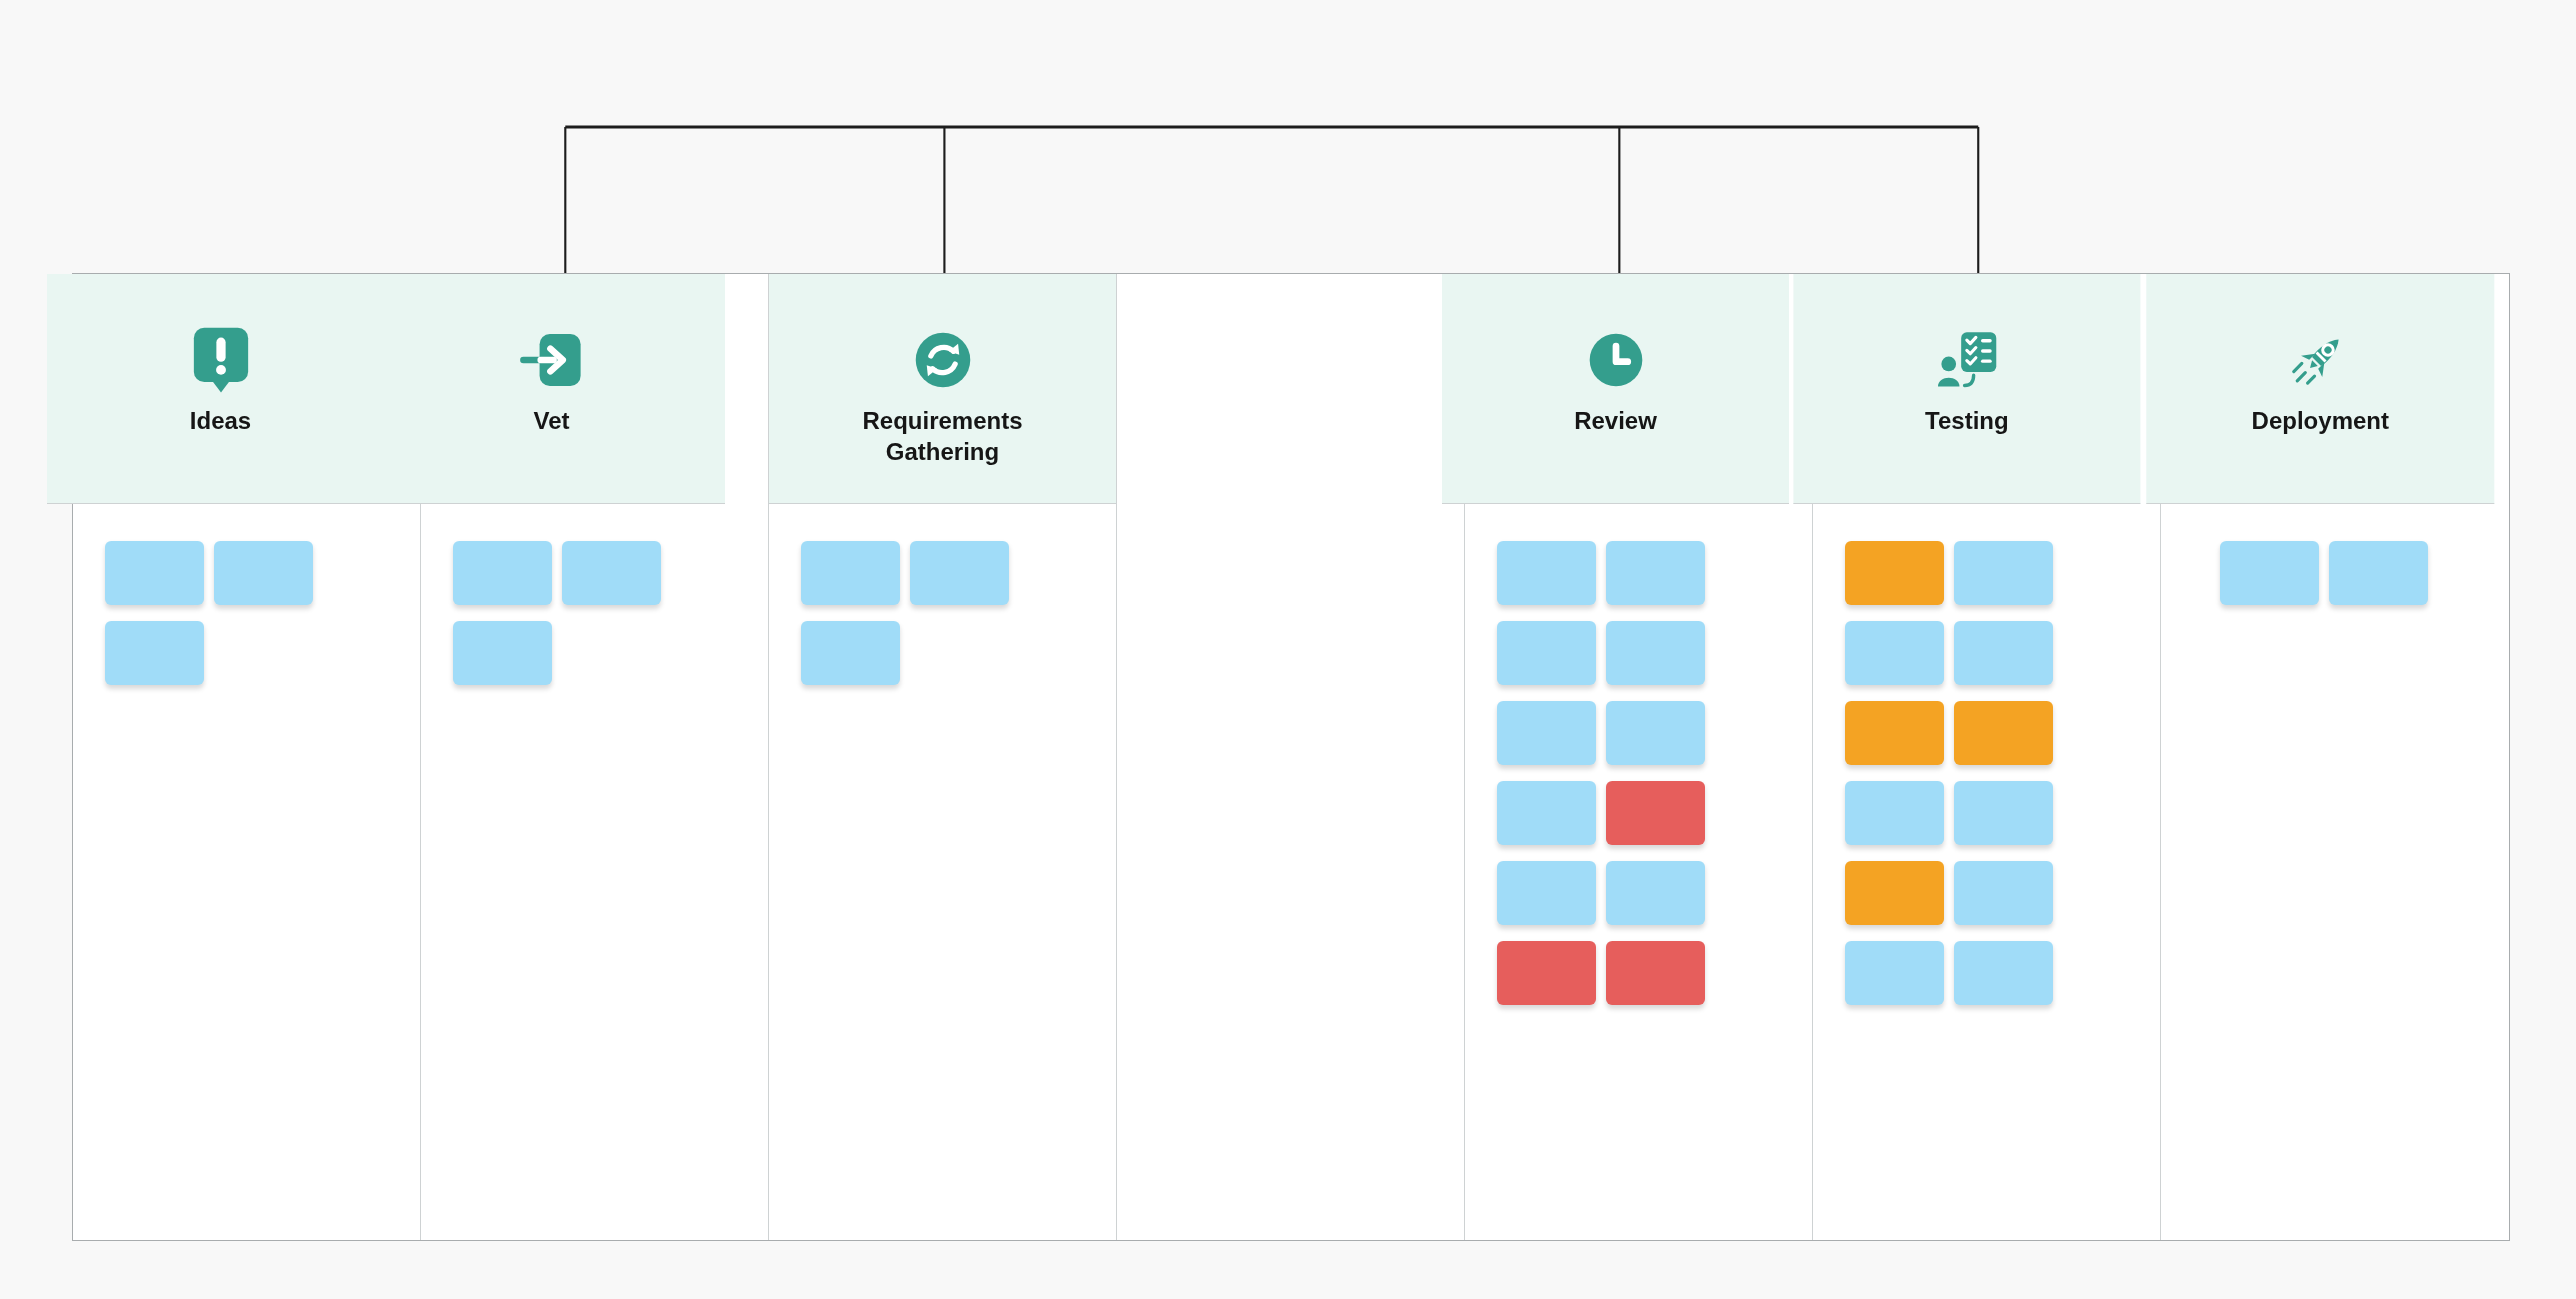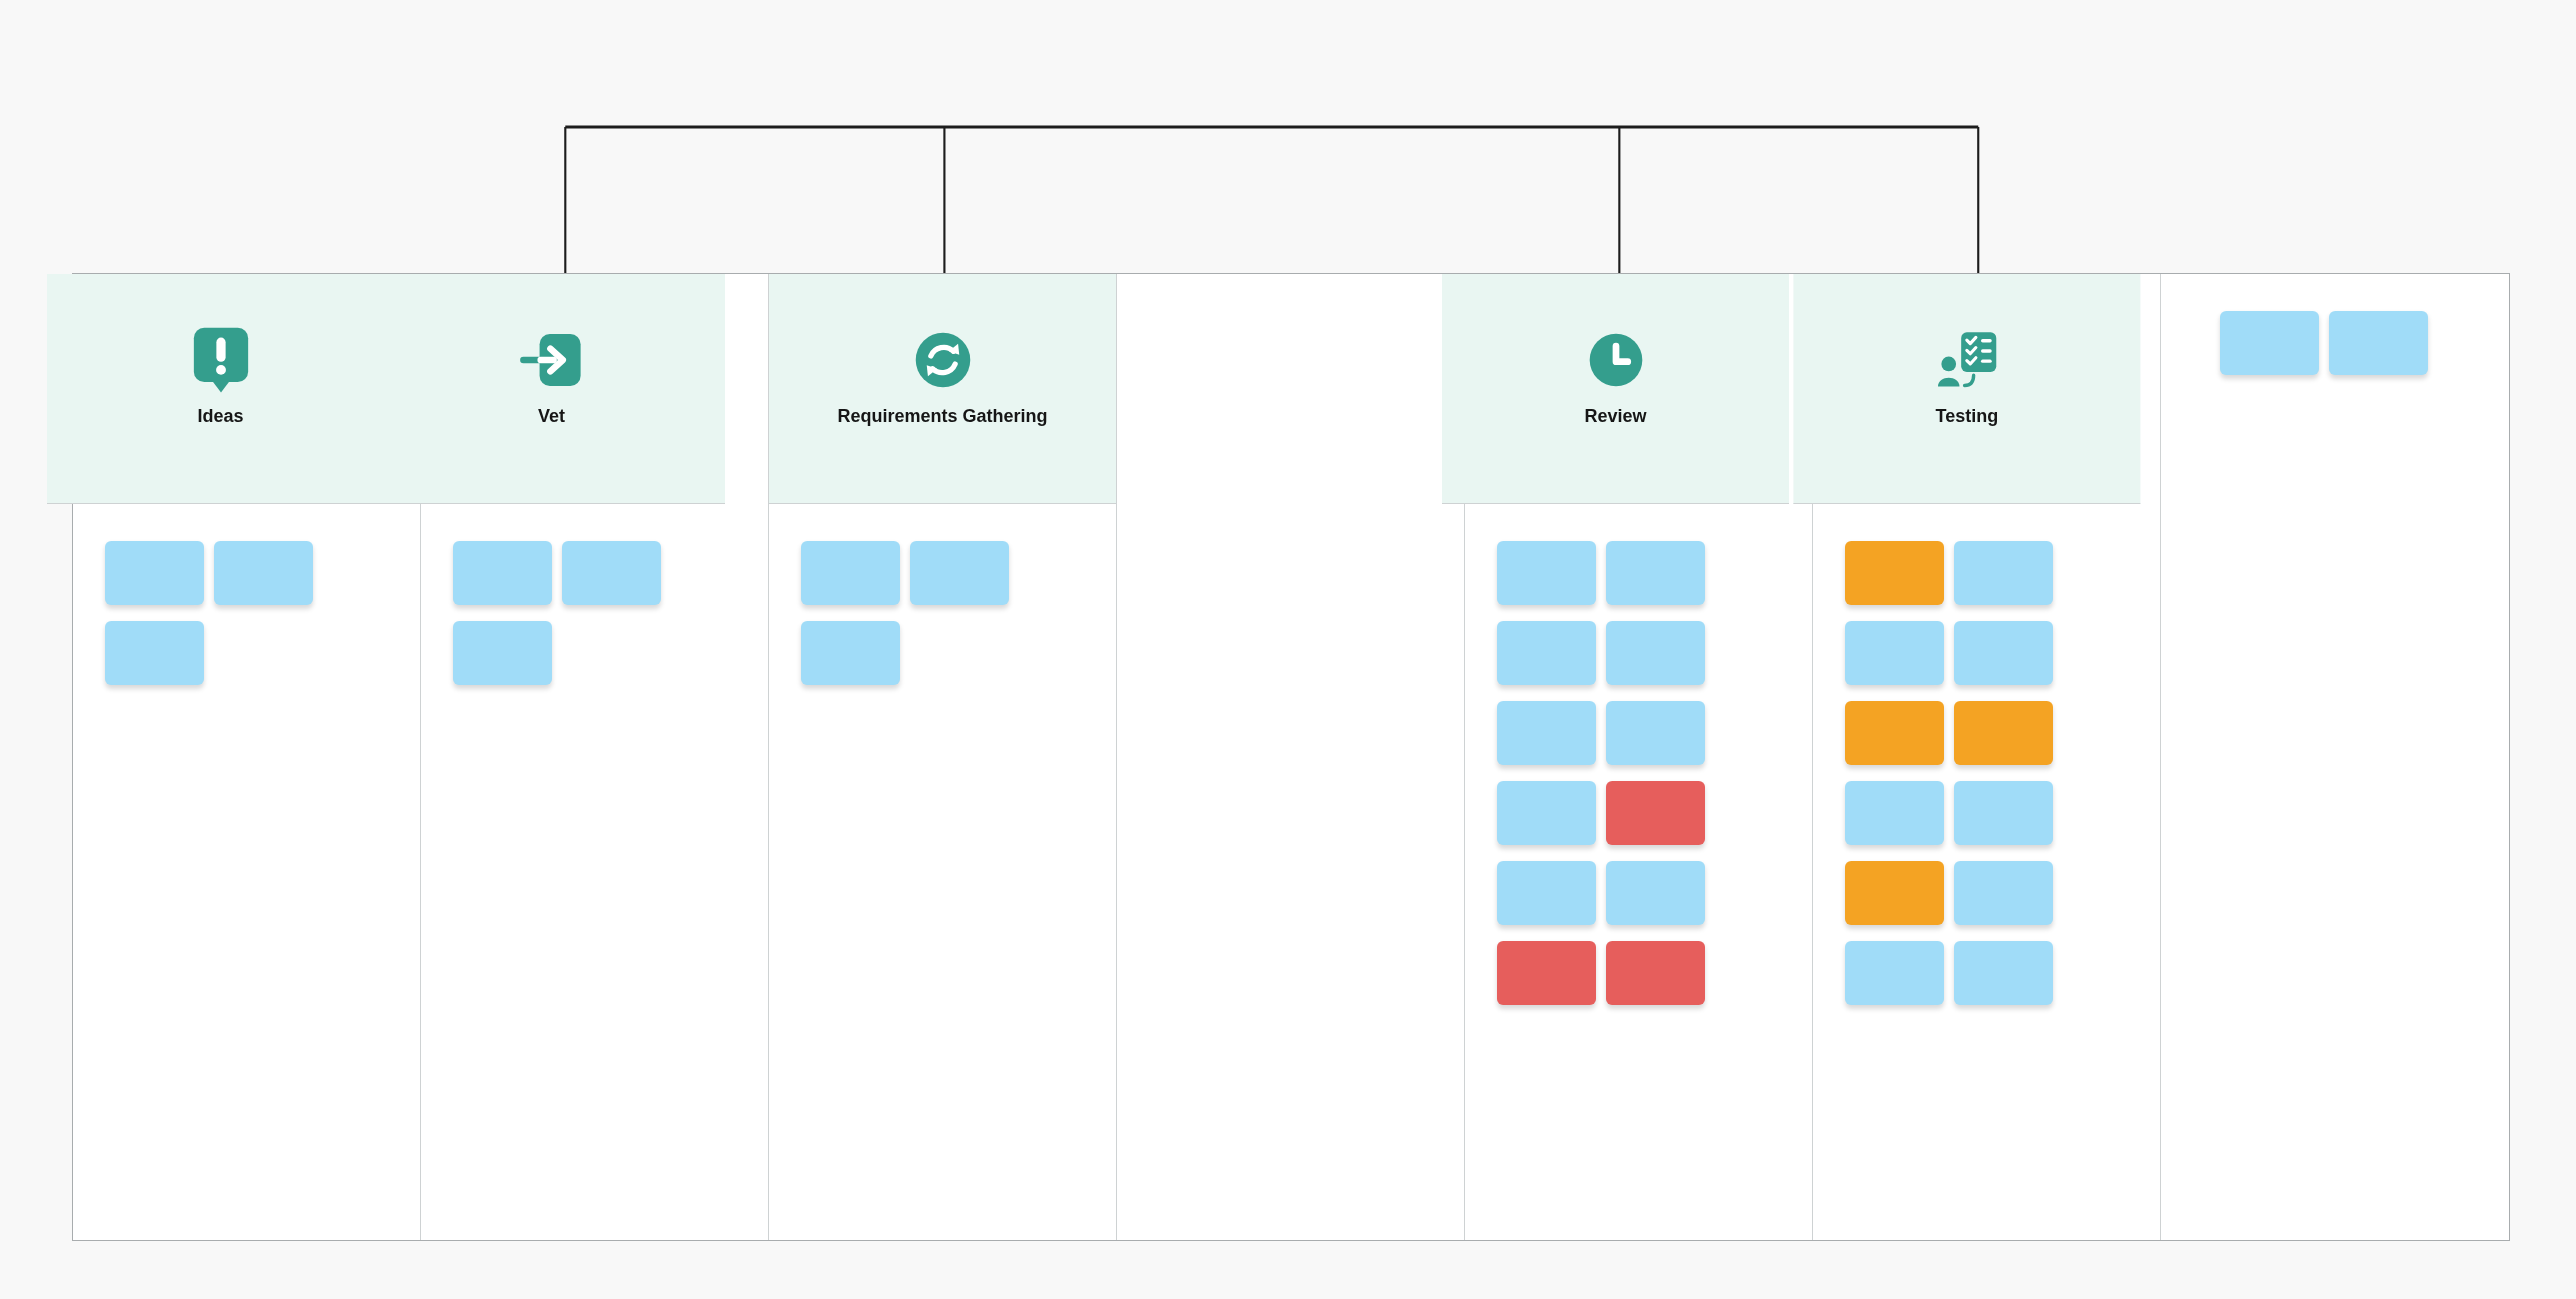--- a/index.html
+++ b/index.html
@@ -6,21 +6,21 @@
     font-family:"Liberation Sans", sans-serif;overflow:hidden;position:relative;}
   .page{position:absolute;inset:0;}
   #connector-svg{position:absolute;left:0;top:0;width:2576px;height:1300px;pointer-events:none;}
   .board{position:absolute;left:72px;top:273px;width:2438px;height:968px;
     background:#ffffff;border:1.8px solid #a8acae;box-sizing:border-box;display:flex;}
   .column{width:348px;box-sizing:border-box;border-right:1.2px solid #ced2d3;display:flex;flex-direction:column;}
   .column:last-child{border-right:none;}
   .col-header{height:230px;box-sizing:border-box;background:#e9f6f2;border-bottom:1.2px solid #ced2d3;
     display:flex;flex-direction:column;align-items:center;padding-top:51px;}
   .icon-wrap{height:69px;display:flex;align-items:center;justify-content:center;}
-  .col-label{margin-top:11px;font-size:18px;font-weight:700;color:#161616;text-align:center;
+  .col-label{margin-top:11px;font-size:24px;font-weight:700;color:#161616;text-align:center;
     line-height:1.3;max-width:263px;}
   .col-body{flex:1;padding-top:37px;padding-left:32px;box-sizing:border-box;}
   .col-body.centered{padding-left:59px;}
   .card-row{display:flex;gap:9.8px;margin-bottom:16px;}
   .card{width:99px;height:64px;border-radius:6.1px;box-shadow:0 3.1px 4.9px rgba(0,0,0,0.15);}
   .card.blue{background:#a0dcf8;}
   .card.orange{background:#f4a323;}
   .card.red{background:#e65e5c;}
 </style>
 </head>
@@ -189,20 +189,40 @@
             <div class="card orange"></div>
             <div class="card blue"></div>
           </div>
           <div class="card-row">
             <div class="card blue"></div>
             <div class="card blue"></div>
           </div>
         </div>
       </div>
       <div class="column">
+        <div class="col-header" style="transform: translateX(-14.7px);">
+          <div class="icon-wrap">
+            <svg width="60" height="60" viewBox="0 0 104 104">
+   <g transform="rotate(45 54 46)">
+     <path d="M54 4 C65 17 69 38 65 58 L43 58 C39 38 43 17 54 4 Z" fill="#349e8d"></path>
+     <circle cx="54" cy="30" r="9" fill="none" stroke="#fff" stroke-width="5.5"></circle>
+     <line x1="43" y1="47" x2="65" y2="47" stroke="#fff" stroke-width="5"></line>
+     <path d="M43 50 L28 70 L43 65 Z" fill="#349e8d"></path>
+     <path d="M65 50 L80 70 L65 65 Z" fill="#349e8d"></path>
+     <path d="M47 62 L61 62 L54 74 Z" fill="#349e8d"></path>
+              </g>
+   <g stroke="#349e8d" stroke-width="5.5" stroke-linecap="round" fill="none">
+     <line x1="6" y1="72" x2="20" y2="58"></line>
+     <line x1="12" y1="88" x2="26" y2="74"></line>
+     <line x1="30" y1="92" x2="42" y2="80"></line>
+              </g>
+            </svg>
+          </div>
+          <div class="col-label">Deployment</div>
+        </div>
         <div class="col-body centered">
           <div class="card-row">
             <div class="card blue"></div>
             <div class="card blue"></div>
           </div>
         </div>
       </div>
     </div>
 </div>
 

